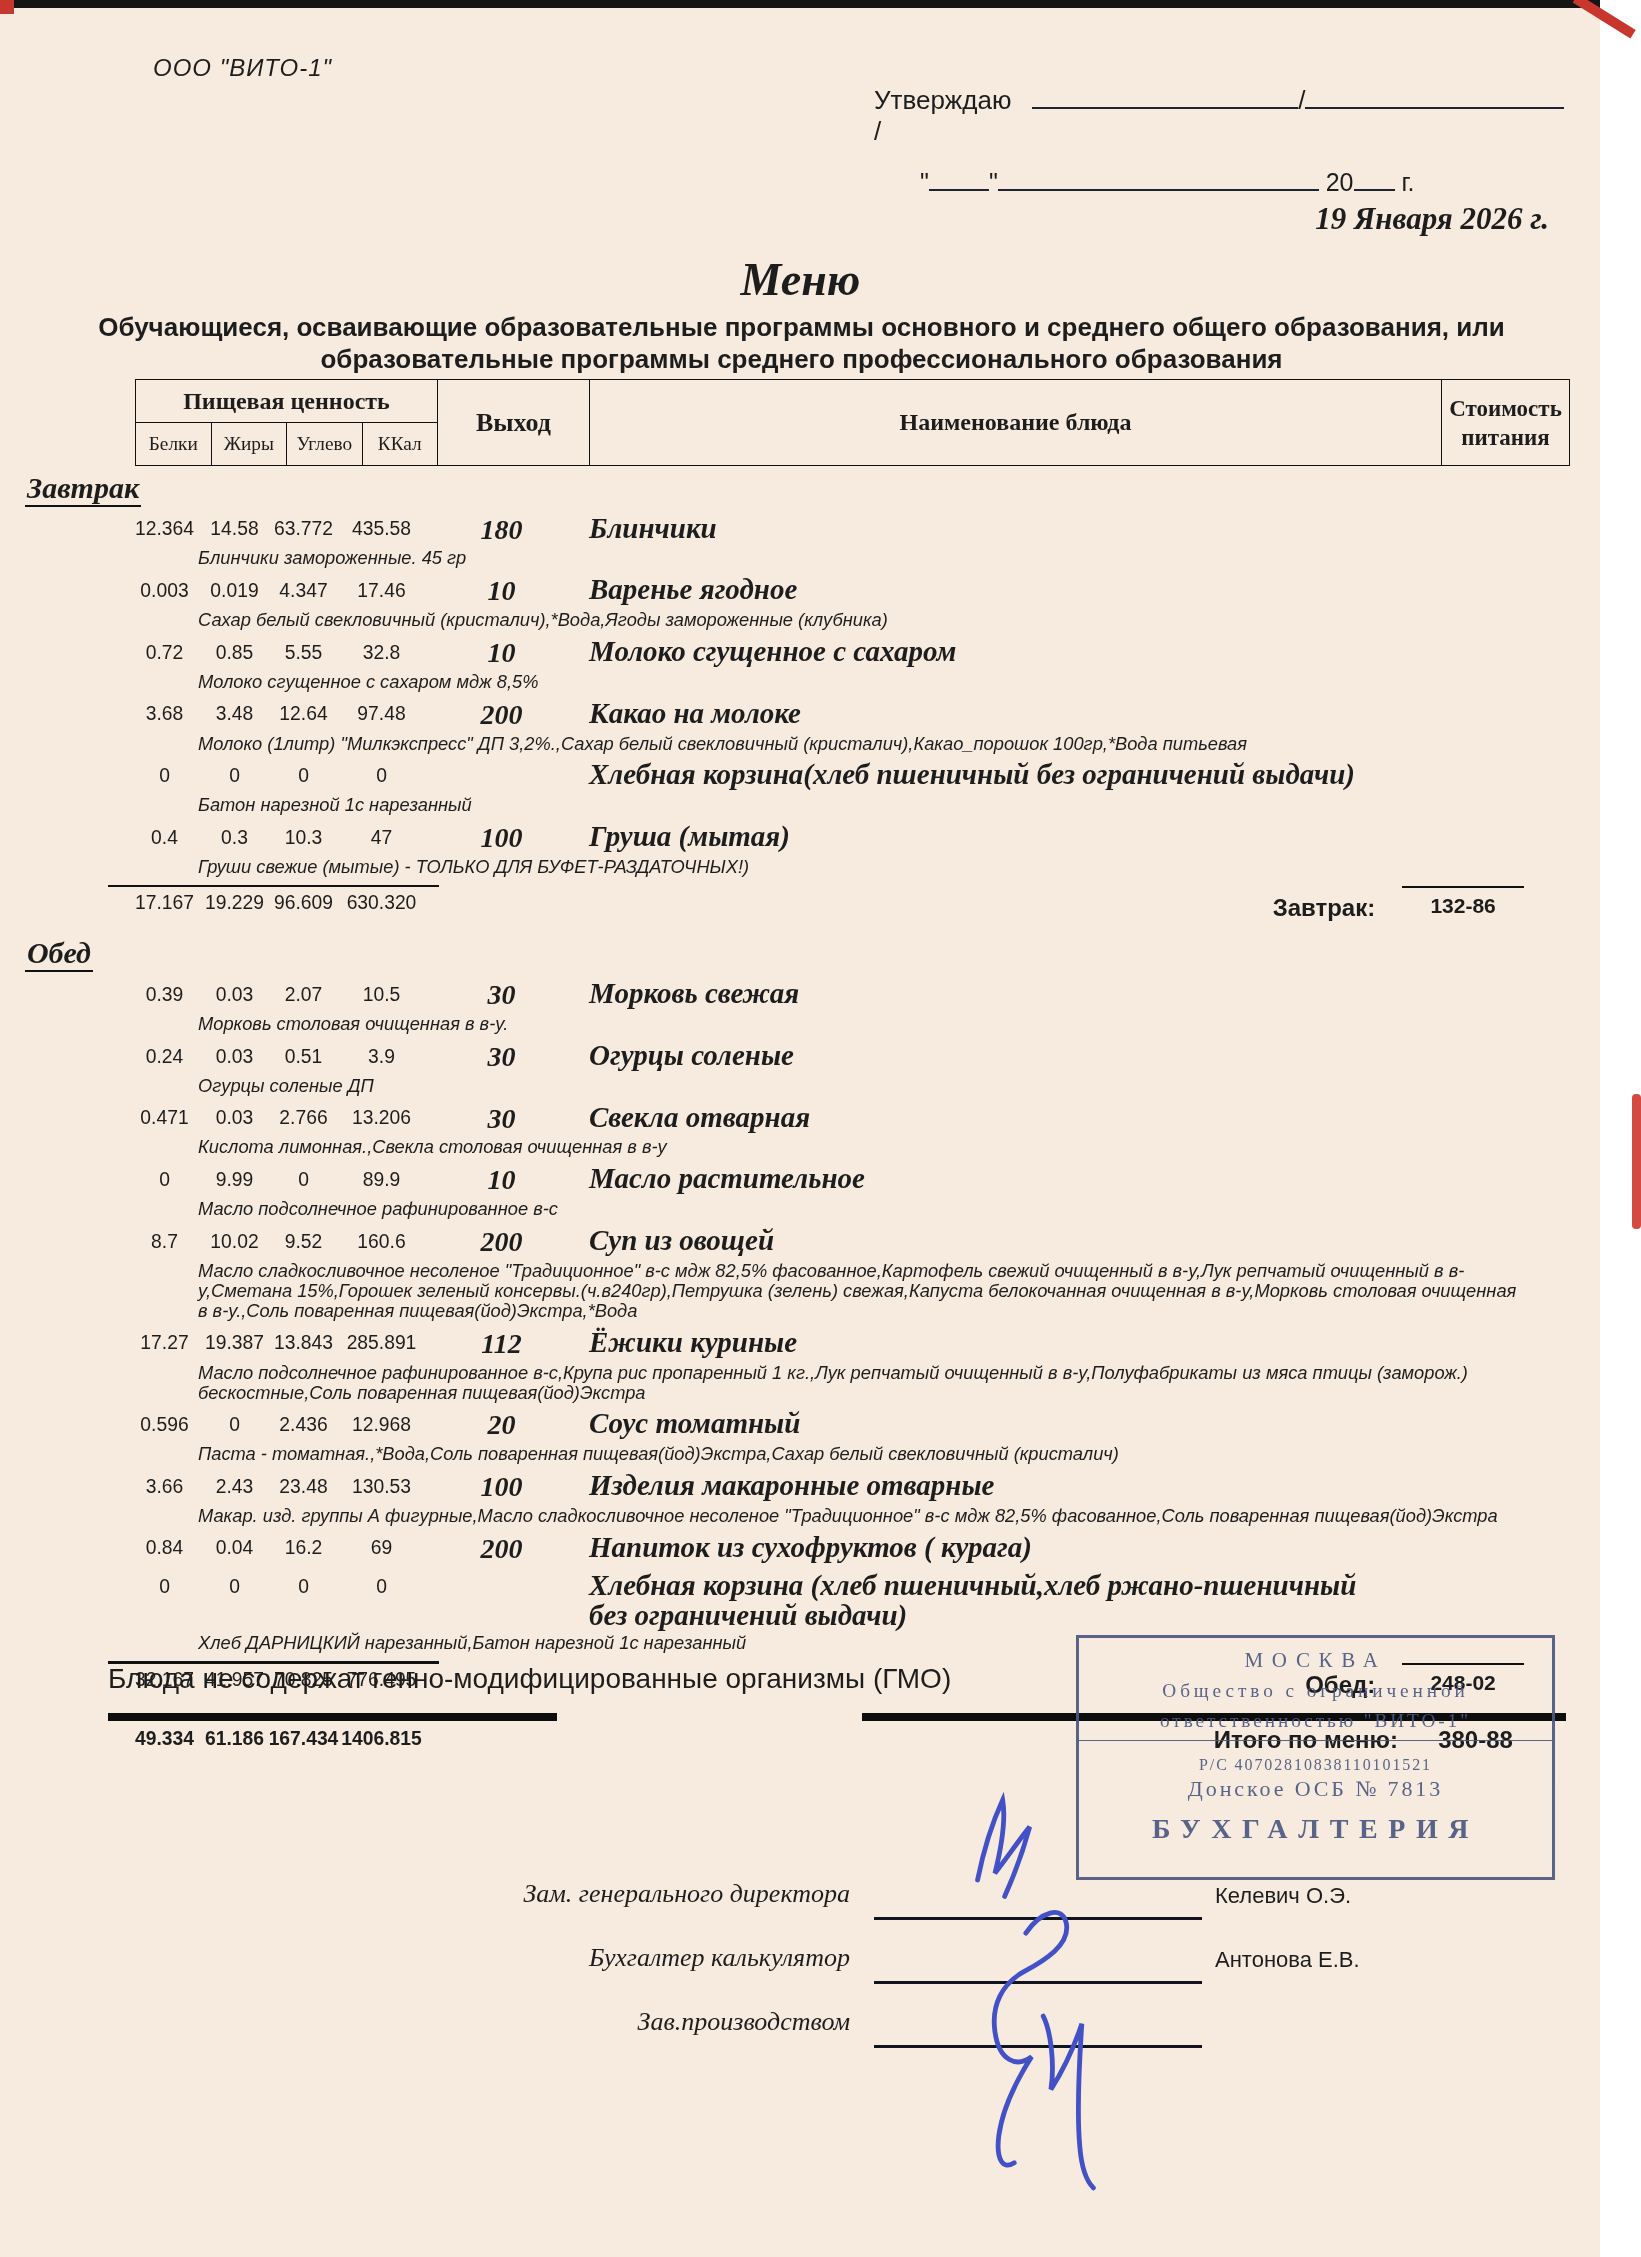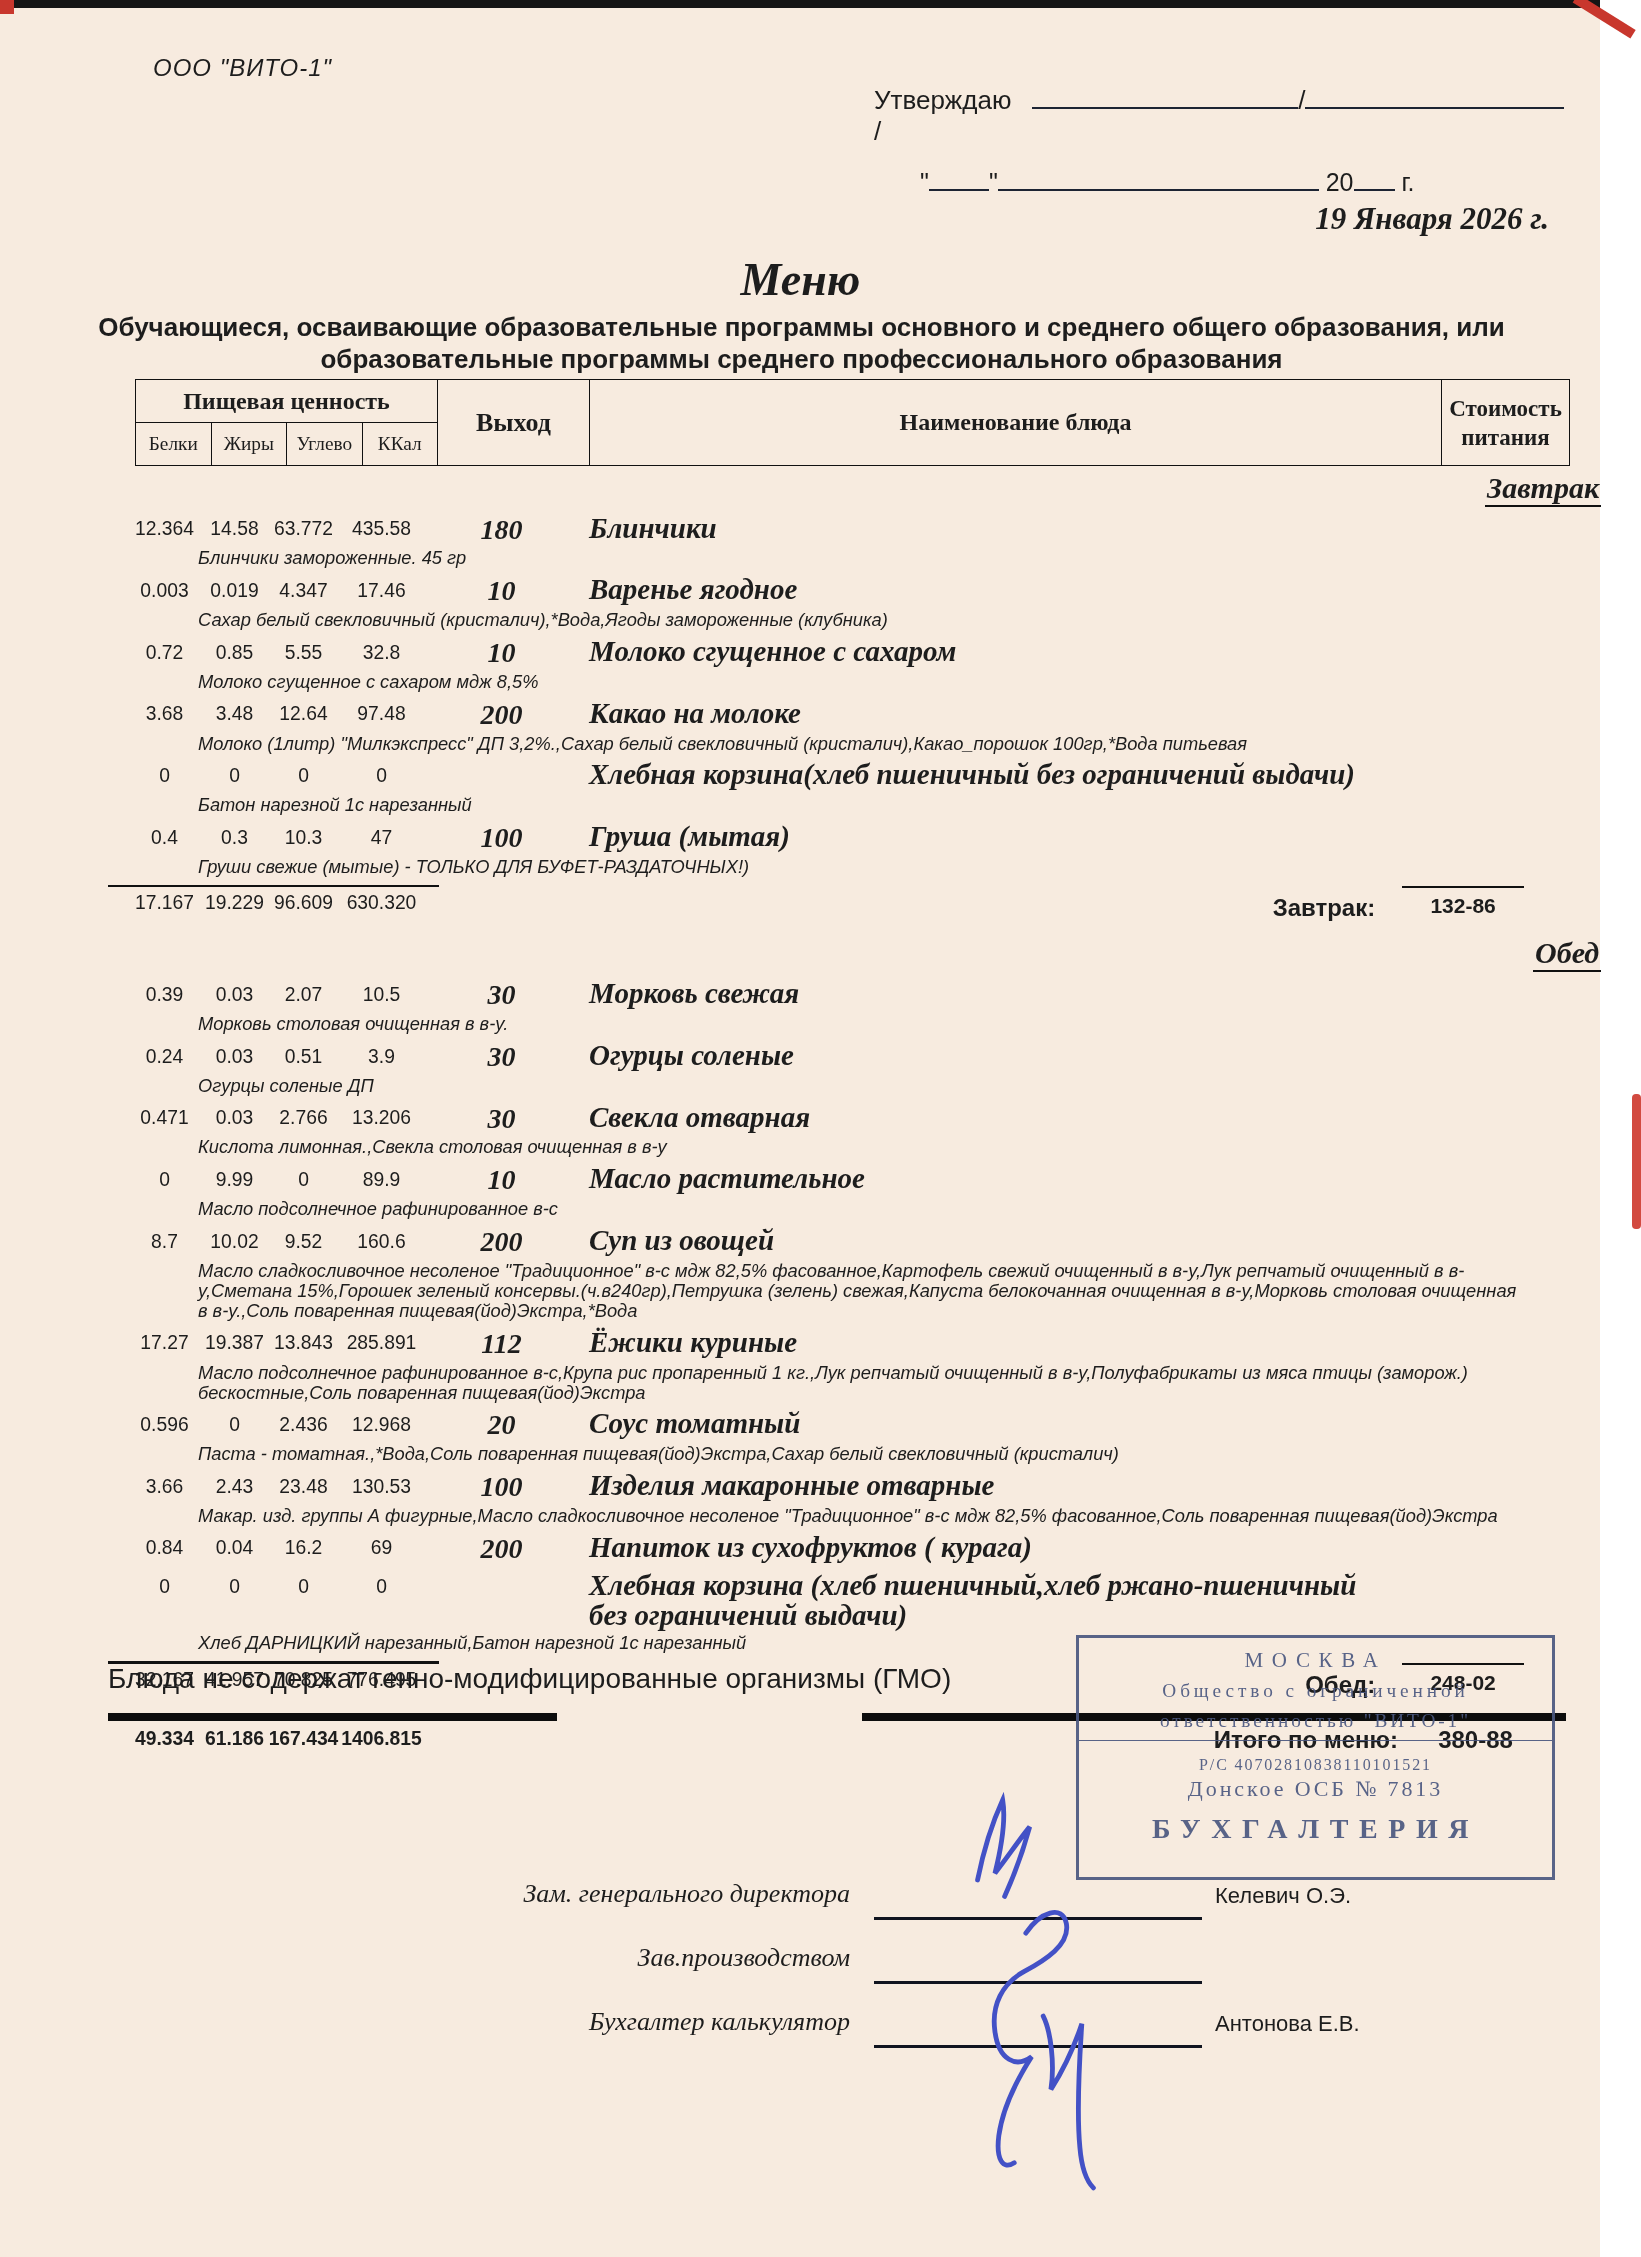--- a/index.html
+++ b/index.html
@@ -34,22 +34,22 @@
                    font-size:19.3px;}
   .th-nut-sub span:last-child{border-right:none;}
   .th-out{width:151px;border-right:1.9px solid #111;display:flex;align-items:center;justify-content:center;
           font-size:26px;font-weight:bold;}
   .th-dish{flex:1;border-right:1.9px solid #111;display:flex;align-items:center;justify-content:center;
            font-size:24px;font-weight:bold;}
   .th-cost{width:127px;display:flex;align-items:center;justify-content:center;text-align:center;
            font-size:23px;font-weight:bold;line-height:29px;}
   
   .menu-body{position:absolute;left:0;top:469px;width:1601px;}
-  .section-title{width:100%;text-align:right;font-family:"Liberation Serif",serif;
-                 font-size:30px;font-weight:bold;font-style:italic;margin:1.9px 0 7.7px 0;}
+  .section-title{width:100%;text-align:left;font-family:"Liberation Serif",serif;
+                 font-size:30px;font-weight:bold;font-style:italic;margin:1.9px 0 7.7px 0;padding-left:25px;}
   .section-title span{border-bottom:2.9px solid #111;padding:0 1.9px 1px 1.9px;}
   .dish-row{position:relative;margin-top:5.8px;min-height:33px;}
   .num{position:absolute;width:97px;text-align:center;font-size:19.3px;top:5.8px;}
   .n1{left:116px;} .n2{left:186px;} .n3{left:255px;} .n4{left:333px;}
   .out{position:absolute;left:434px;width:135px;text-align:center;top:1px;
        font-family:"Liberation Serif",serif;font-size:28px;font-weight:bold;font-style:italic;}
   .dish{display:block;margin-left:589px;margin-right:58px;font-family:"Liberation Serif",serif;
         font-size:29px;line-height:30px;font-weight:bold;font-style:italic;white-space:pre-line;}
   .ing{margin-left:198px;margin-right:77px;font-size:18.3px;line-height:20px;font-style:italic;margin-top:2.9px;}
   .totals-row{position:relative;height:50px;margin-top:7.7px;}
@@ -318,28 +318,28 @@
     <div class="st6">БУХГАЛТЕРИЯ</div>
   </div>
 
   <div class="sign-block">
     <div class="sign-row">
       <span class="sign-label">Зам. генерального  директора</span>
       <span class="sign-line"></span>
       <span class="sign-name">Келевич О.Э.</span>
     </div>
     <div class="sign-row">
+      <span class="sign-label">Бухгалтер калькулятор</span>
+      <span class="sign-line"></span>
+      <span class="sign-name">Антонова Е.В.</span>
+    </div>
+    <div class="sign-row">
       <span class="sign-label">Зав.производством</span>
       <span class="sign-line"></span>
       <span class="sign-name"></span>
-    </div>
-    <div class="sign-row">
-      <span class="sign-label">Бухгалтер калькулятор</span>
-      <span class="sign-line"></span>
-      <span class="sign-name">Антонова Е.В.</span>
     </div>
   </div>
 
   <svg class="ink" width="222" height="406" viewBox="0 0 230 420">
     <path d="M70 95 C 78 55, 90 25, 96 12 C 99 30, 95 60, 88 88 C 102 70, 114 52, 124 40 C 118 62, 108 90, 98 112" fill="none" stroke="#4351c6" stroke-width="5" stroke-linecap="round"></path>
     <path d="M120 150 C 135 128, 158 120, 162 140 C 166 162, 140 178, 118 190 C 96 202, 84 224, 88 252 C 92 282, 110 290, 126 278 C 112 300, 96 330, 92 360 C 89 384, 96 396, 108 388" fill="none" stroke="#4351c6" stroke-width="5" stroke-linecap="round"></path>
     <path d="M138 236 C 146 252, 150 286, 146 312 C 160 290, 172 262, 178 244 C 176 276, 172 330, 176 372 C 178 396, 184 408, 190 414" fill="none" stroke="#4351c6" stroke-width="5" stroke-linecap="round"></path>
   </svg>
 
 </div>

